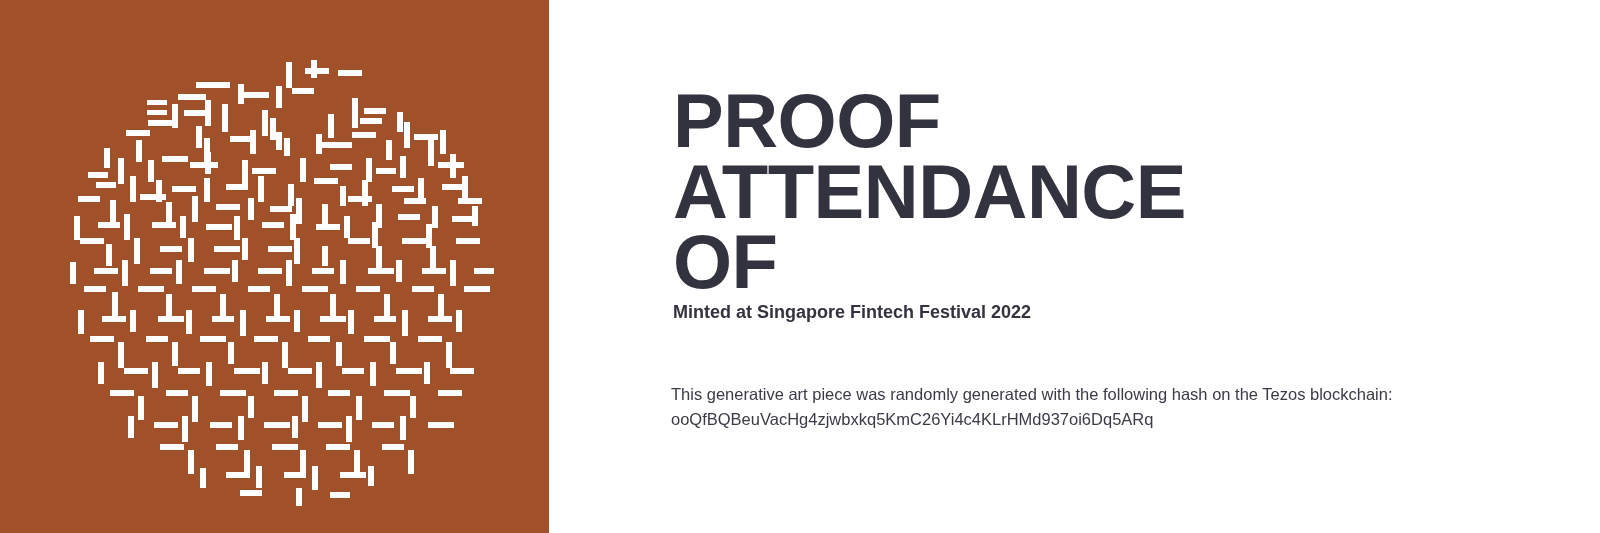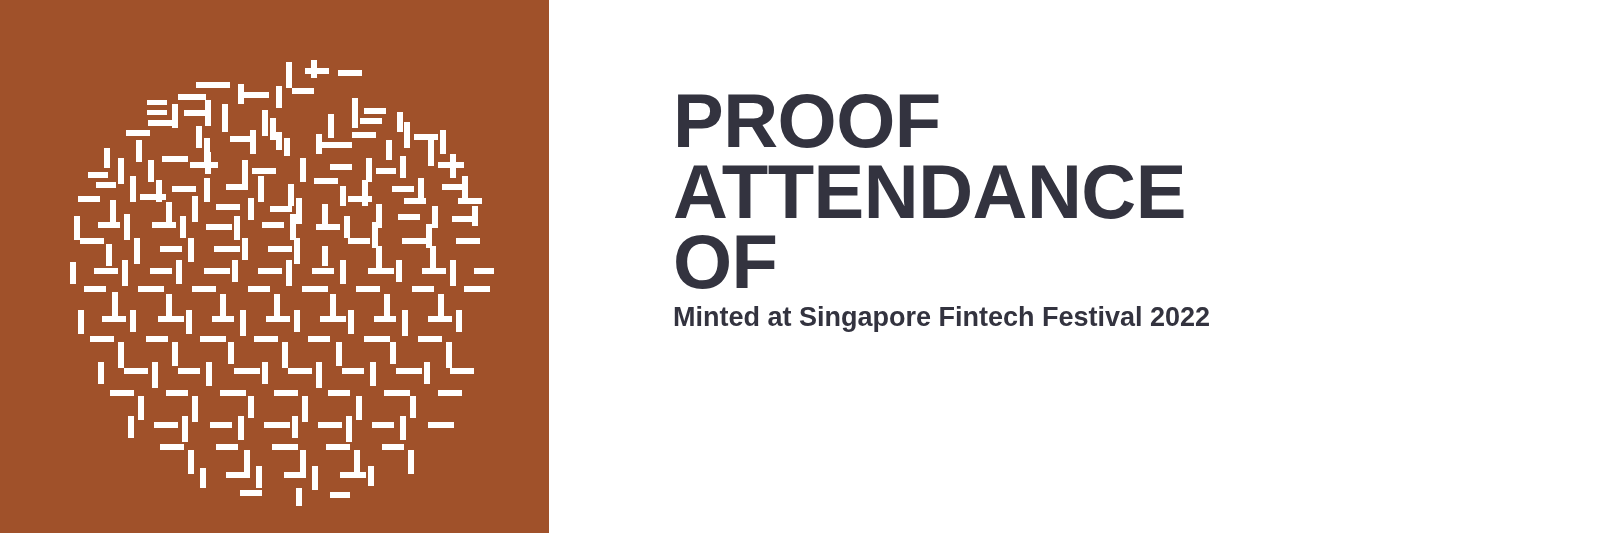--- a/index.html
+++ b/index.html
@@ -55,21 +55,21 @@
     font-weight: 700;
     font-size: 76px;
     line-height: 0.93;
     letter-spacing: -0.5px;
     color: #33333f;
     white-space: nowrap;
   }
   #subtitle {
     font-family: "Liberation Sans", sans-serif;
     font-weight: 700;
-    font-size: 27px;
+    font-size: 18px;
     line-height: 1.12;
     color: #33333f;
     margin-top: 4px;
     white-space: nowrap;
   }
   #hash-block {
     position: absolute;
     left: 122px;
     top: 382px;
     width: 880px;
@@ -332,16 +332,18 @@
   <div id="text-panel">
 
     <div id="headline-block">
       <div class="headline-line">PROOF</div>
       <div class="headline-line">ATTENDANCE</div>
       <div class="headline-line">OF</div>
       <div id="subtitle">Minted at Singapore Fintech Festival 2022</div>
     </div>
 
     <div id="hash-block">
+      <div class="body-line">This generative art piece was randomly generated with the following hash on the Tezos blockchain:</div>
+      <div class="body-line">ooQfBQBeuVacHg4zjwbxkq5KmC26Yi4c4KLrHMd937oi6Dq5ARq</div>
     </div>
 
   </div>
 </div>
 
 </body></html>

